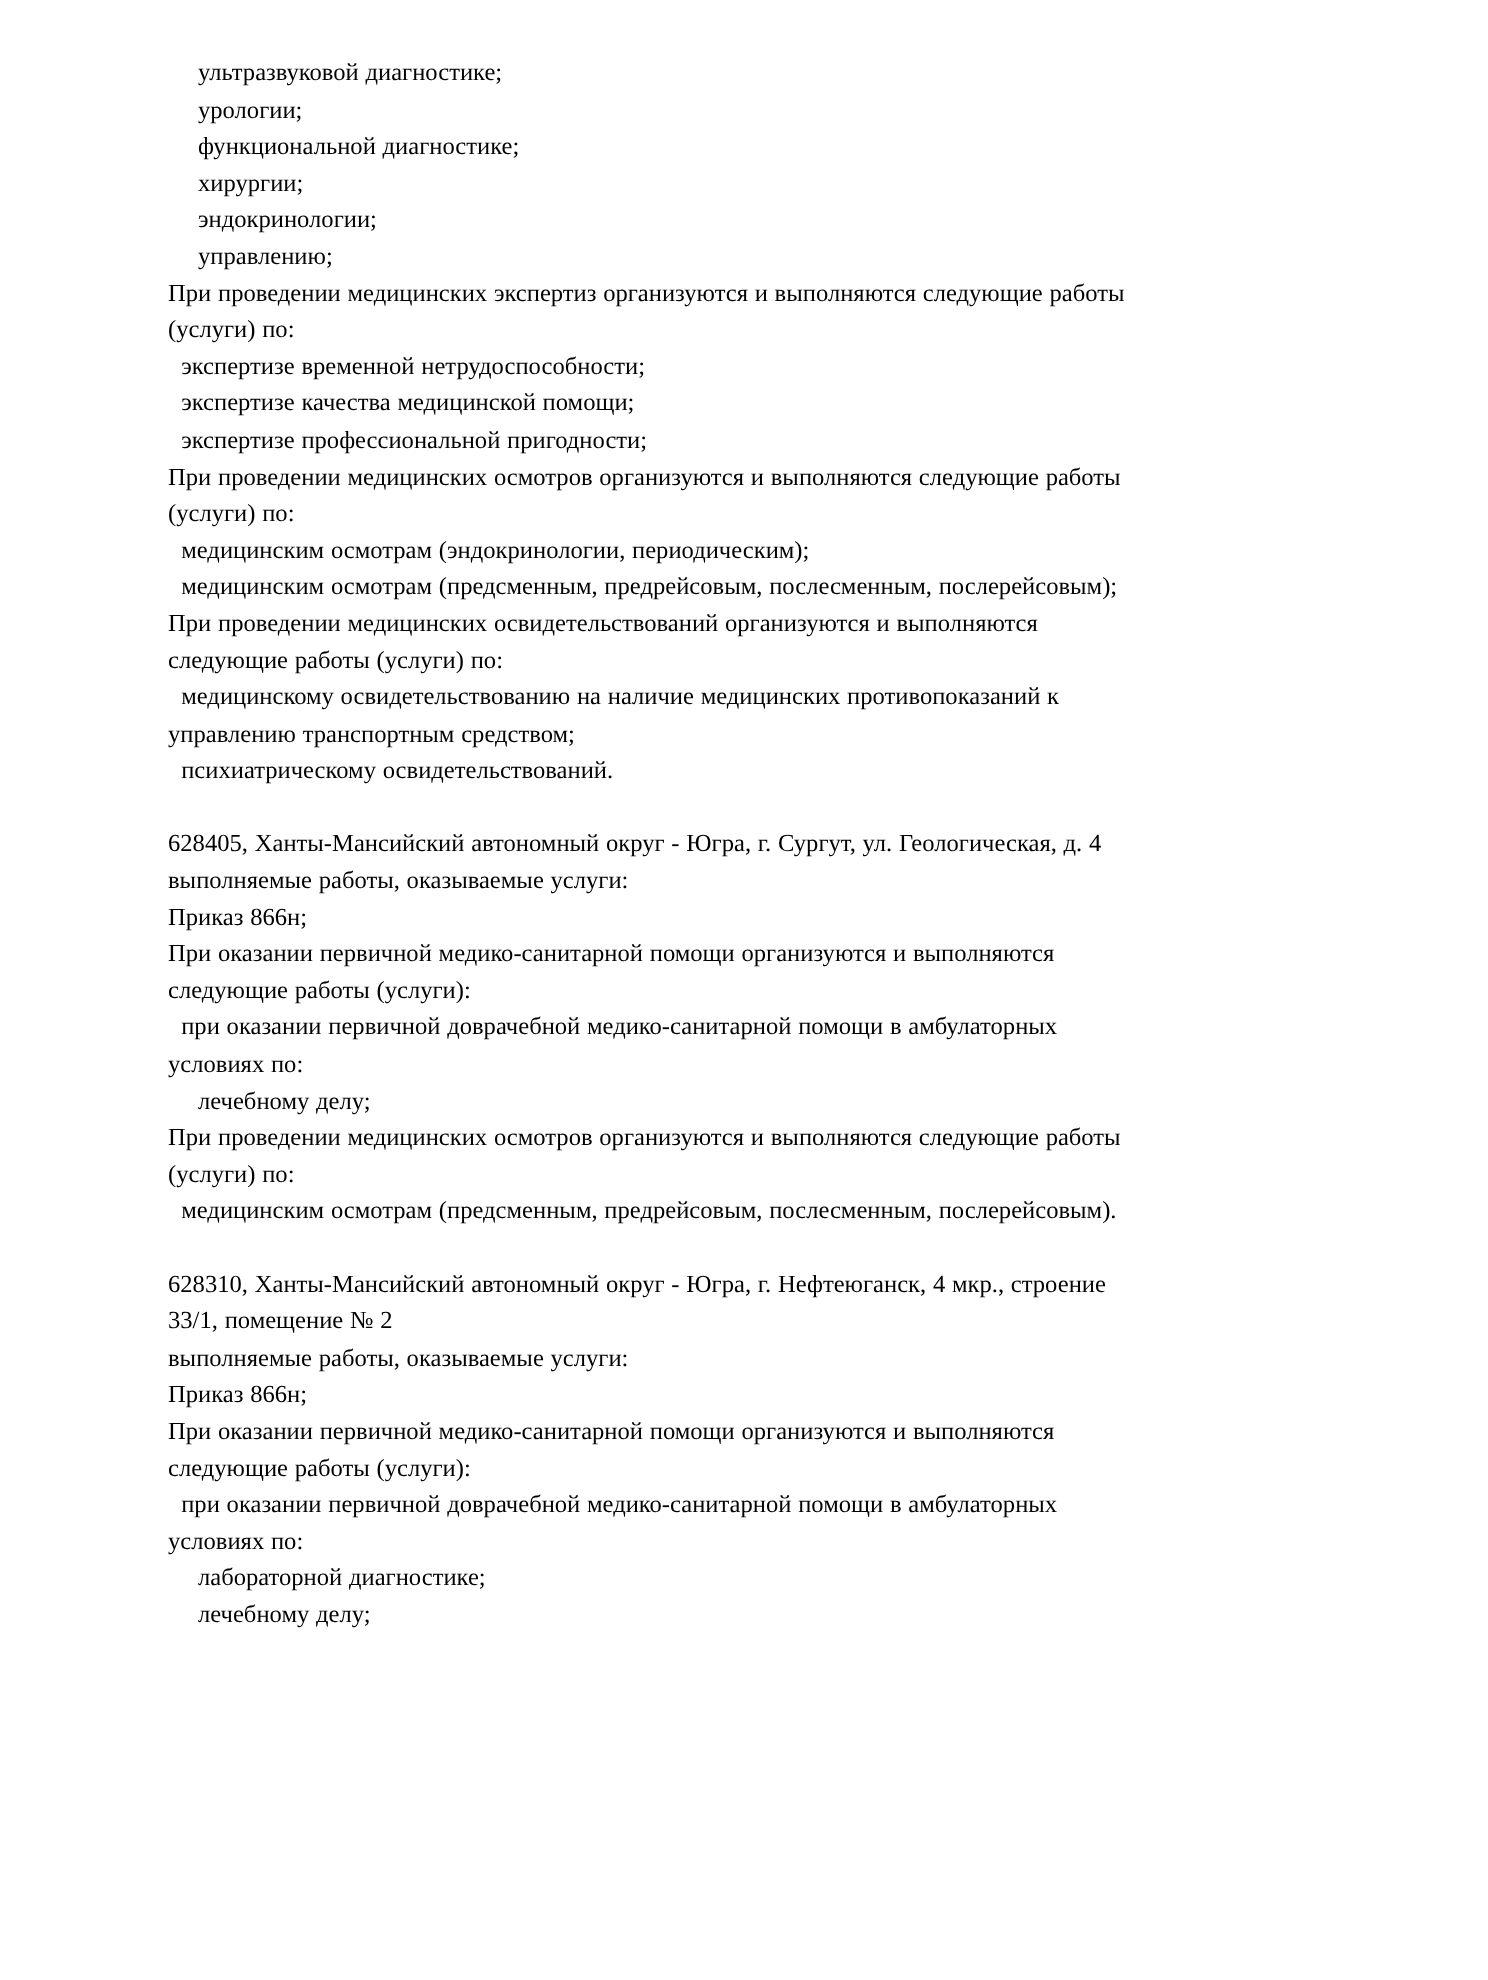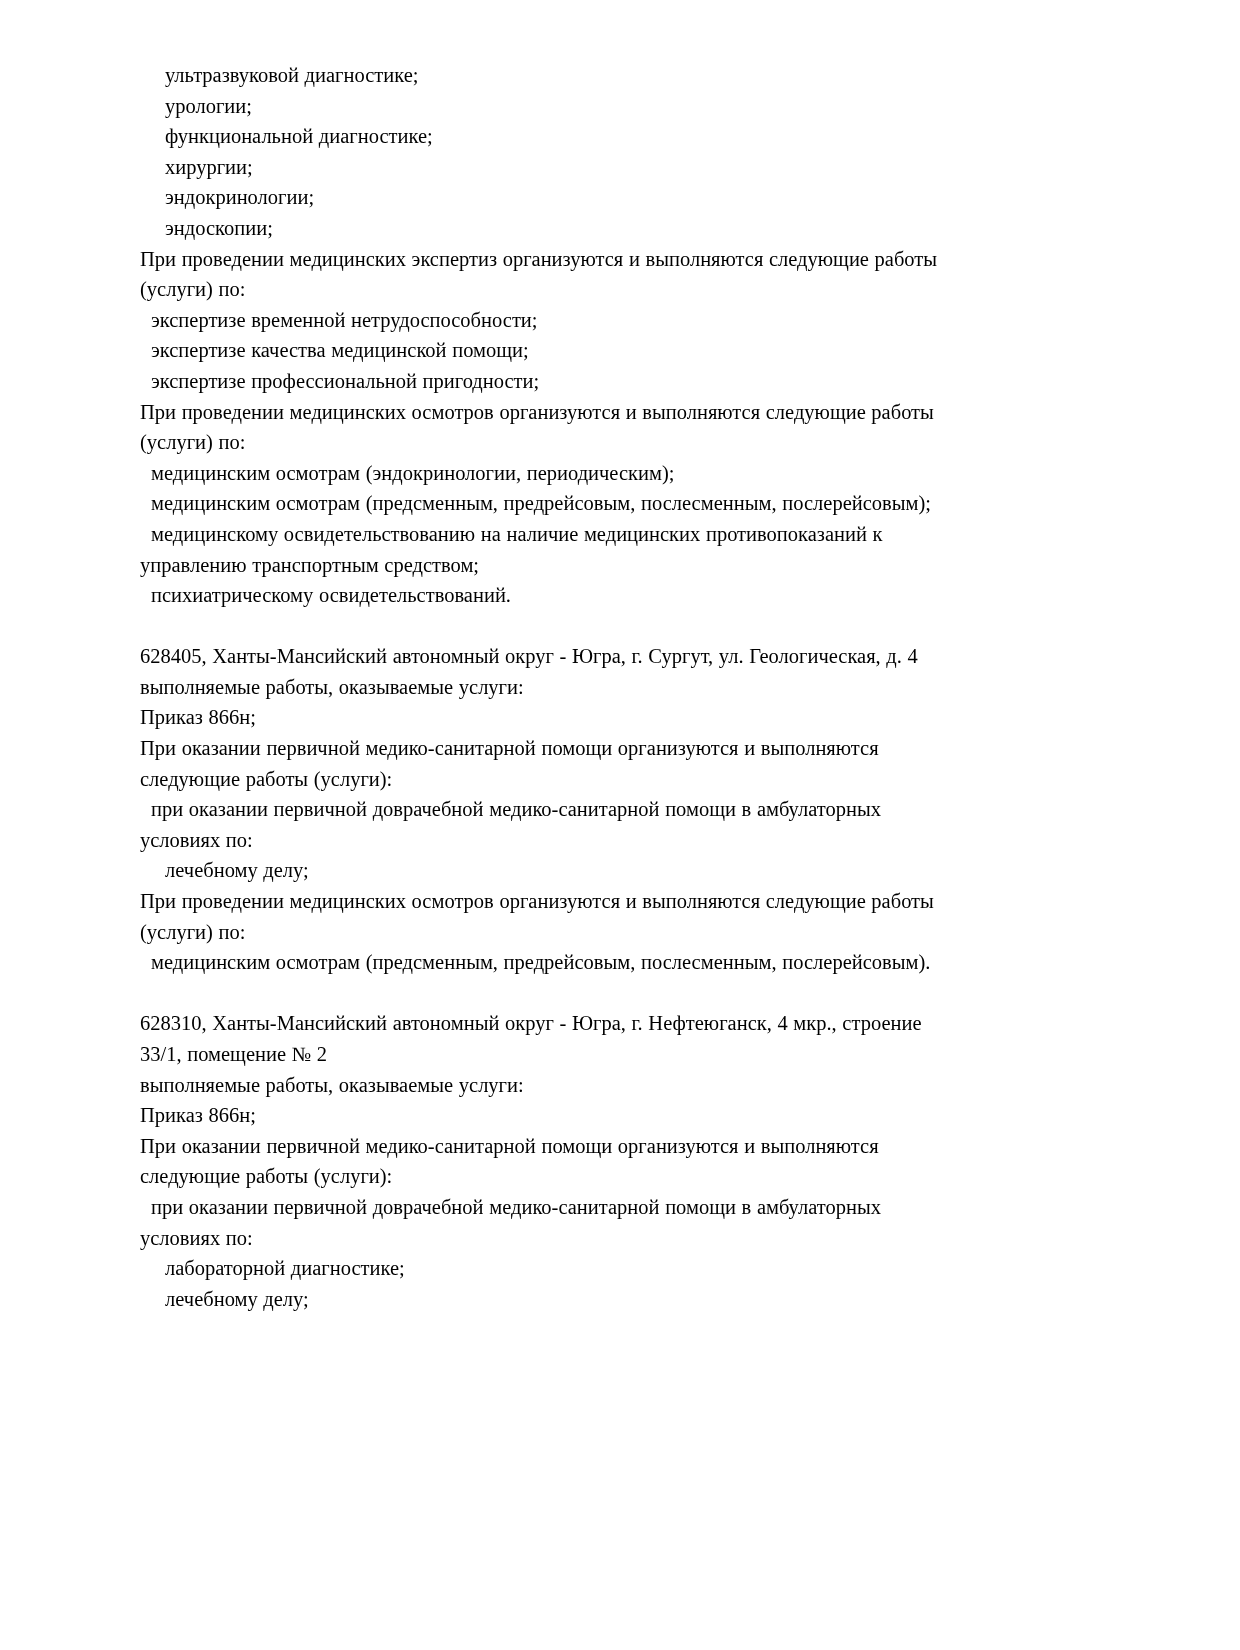--- a/index.html
+++ b/index.html
@@ -11,21 +11,21 @@
     width: 1240px;
     height: 1650px;
     font-family: "Liberation Serif", "DejaVu Serif", serif;
     color: #000000;
     overflow: hidden;
   }
   .page {
     box-sizing: border-box;
     width: 1057px;
     height: 1650px;
-    padding: 60px 112px 0 140px;
+    padding: 46px 112px 0 140px;
     background: #ffffff;
   }
   .para {
     font-size: 20.5px;
     line-height: 30.6px;
     text-align: left;
     white-space: normal;
     word-spacing: 0.5px;
   }
   .indent-0 { text-indent: 0; font-family: Liberation Serif, serif; }
@@ -36,28 +36,29 @@
 </head>
 <body>
 
 <div class="page">
   <div>
       <div class="para indent-2">ультразвуковой диагностике;</div>
       <div class="para indent-2">урологии;</div>
       <div class="para indent-2">функциональной диагностике;</div>
       <div class="para indent-2">хирургии;</div>
       <div class="para indent-2">эндокринологии;</div>
-      <div class="para indent-2">эндоскопии;</div>
+      <div class="para indent-2">управлению;</div>
       <div class="para indent-0">При проведении медицинских экспертиз организуются и выполняются следующие работы (услуги) по:</div>
       <div class="para indent-1">экспертизе временной нетрудоспособности;</div>
       <div class="para indent-1">экспертизе качества медицинской помощи;</div>
       <div class="para indent-1">экспертизе профессиональной пригодности;</div>
       <div class="para indent-0">При проведении медицинских осмотров организуются и выполняются следующие работы (услуги) по:</div>
       <div class="para indent-1">медицинским осмотрам (эндокринологии, периодическим);</div>
       <div class="para indent-1">медицинским осмотрам (предсменным, предрейсовым, послесменным, послерейсовым);</div>
+      <div class="para indent-0">При проведении медицинских освидетельствований организуются и выполняются следующие работы (услуги) по:</div>
       <div class="para indent-1">медицинскому освидетельствованию на наличие медицинских противопоказаний к управлению транспортным средством;</div>
       <div class="para indent-1">психиатрическому освидетельствований.</div>
       <div class="para indent-0 blank">&nbsp;</div>
       <div class="para indent-0">628405, Ханты-Мансийский автономный округ - Югра, г. Сургут, ул. Геологическая, д. 4</div>
       <div class="para indent-0">выполняемые работы, оказываемые услуги:</div>
       <div class="para indent-0">Приказ 866н;</div>
       <div class="para indent-0">При оказании первичной медико-санитарной помощи организуются и выполняются следующие работы (услуги):</div>
       <div class="para indent-1">при оказании первичной доврачебной медико-санитарной помощи в амбулаторных условиях по:</div>
       <div class="para indent-2">лечебному делу;</div>
       <div class="para indent-0">При проведении медицинских осмотров организуются и выполняются следующие работы (услуги) по:</div>

